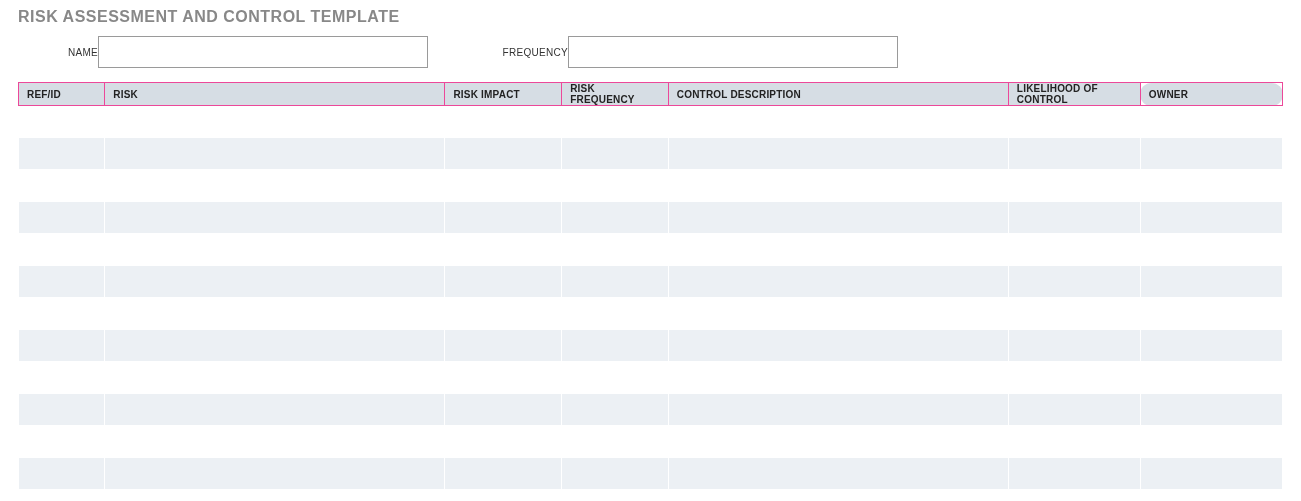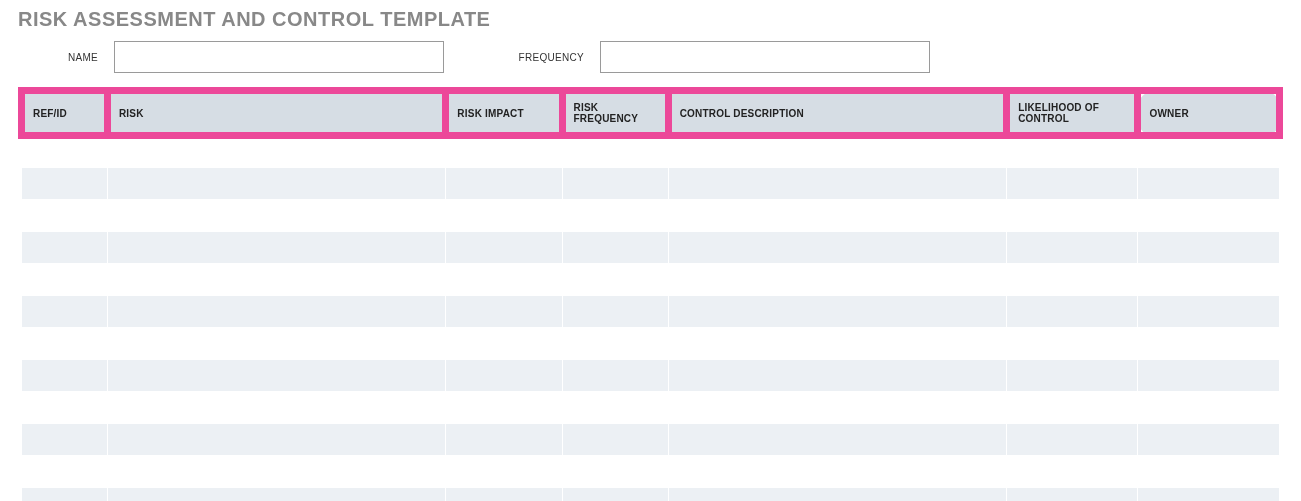--- a/index.html
+++ b/index.html
@@ -2,36 +2,36 @@
 <html><head>
   <meta charset="utf-8">
   <style>
     * { box-sizing: border-box; margin: 0; padding: 0; }
     body {
       font-family: Arial, Helvetica, sans-serif;
       background: #ffffff;
       padding: 8px 18px;
     }
     .title {
-      font-size: 20px;
+      font-size: 16px;
       font-weight: 700;
       color: #888888;
       letter-spacing: 0.5px;
       margin-bottom: 10px;
     }
     .fields-row {
       display: flex;
       gap: 60px;
       margin-bottom: 14px;
       align-items: center;
     }
     .field-group {
       display: flex;
       align-items: center;
-      gap: 16px;
+      gap: 0;
     }
     .field-label {
       font-size: 10px;
       font-weight: 400;
       color: #333333;
       text-align: right;
       min-width: 80px;
       letter-spacing: 0.3px;
     }
     .field-input {
@@ -45,22 +45,22 @@
     .table {
       width: 100%;
       border-collapse: collapse;
     }
     .table th {
       background: #d6dde4;
       font-size: 10px;
       font-weight: 700;
       color: #222222;
       text-align: left;
-      padding: 8px 8px;
-      border: 7px solid #ec4899;
+      padding: 0 8px;
+      border: 1px solid #ec4899;
       letter-spacing: 0.2px;
     }
     .table td {
       border: 1px solid #ffffff;
       height: 32px;
       font-size: 12px;
       padding: 4px 8px;
     }
     .table tbody tr:nth-child(odd) td {
       background: #ffffff;

